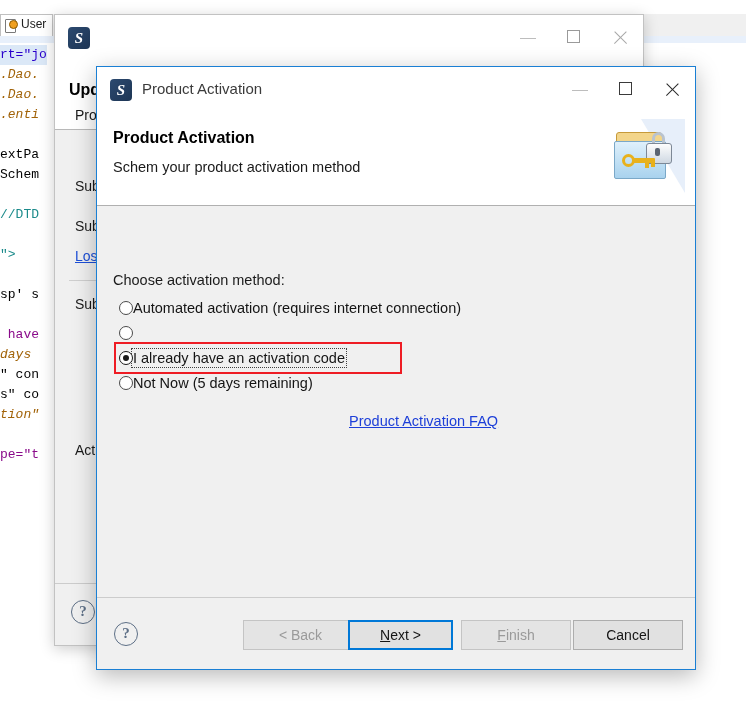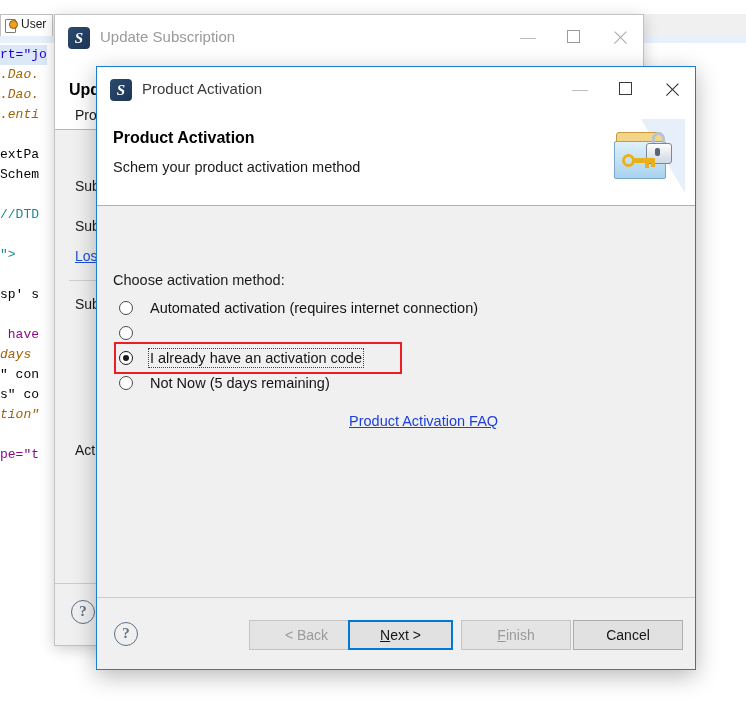--- a/index.html
+++ b/index.html
@@ -197,21 +197,21 @@
     width: 14px; height: 14px; border-radius: 50%;
     border: 1.4px solid #4a4a4a; box-sizing: border-box;
     background: #ffffff; flex: none; position: relative;
   }
   .radio-dot.checked { border-color: #1a1a1a; border-width: 1.6px; }
   .radio-dot.checked::after {
     content: ""; position: absolute; left: 3px; top: 3px;
     width: 6px; height: 6px; border-radius: 50%; background: #1a1a1a;
   }
   .radio-lbl {
-    margin-left: 17px; font-size: 14.5px; color: #141414; white-space: nowrap;
+    margin-left: 0; font-size: 14.5px; color: #141414; white-space: nowrap;
   }
   .radio-row.focused .radio-lbl {
     outline: 1px dotted #404040; outline-offset: 1px;
   }
   .hl-box {
     position: absolute; border: 2.5px solid #ee1c24;
     box-sizing: border-box; pointer-events: none; background: none;
   }
   .faq-link {
     position: absolute; font-size: 14.5px; color: #1d3fd8;
@@ -313,21 +313,20 @@
       <div class="code-line c-attr" style="top:402px;">pe="t</div>
     </div>
     <div class="ide-rightpane"></div>
   </div>
 
   <div class="win" id="updsub">
     <div class="win-title">
       <span class="app-icon">
         <span class="glyph">S</span>
       </span>
-      <span class="t-text dim">Update Subscription</span>
       <span class="wbtn wb-min dim" style="right:92px;">
           <i></i>
         </span>
       <span class="wbtn wb-max dim" style="right:46px;">
           <i></i>
         </span>
       <span class="wbtn wb-close dim" style="right:0;">
         <i class="s1"></i>
           <i class="s2"></i>
       </span>
@@ -413,21 +412,21 @@
         <span class="radio-dot"></span>
         <span class="radio-lbl">Not Now (5 days remaining)</span>
       </div>
 
       <span class="faq-link" style="left:252px; top:207px;">Product Activation FAQ</span>
     </div>
 
     <div class="pa-foot">
       <span class="help-icon" style="left:17px; top:24px;">?</span>
 
-      <span class="btn disabled" style="left:152px; top:22px; width:115px;">
+      <span class="btn disabled" style="left:146px; top:22px; width:115px;">
         <span>&lt; Back</span>
       </span>
 
       <span class="btn default" style="left:251px; top:22px; width:105px;">
         <u>N</u>
           <span>ext &gt;</span>
       </span>
 
       <span class="btn disabled" style="left:364px; top:22px; width:110px;">
         <u>F</u>

